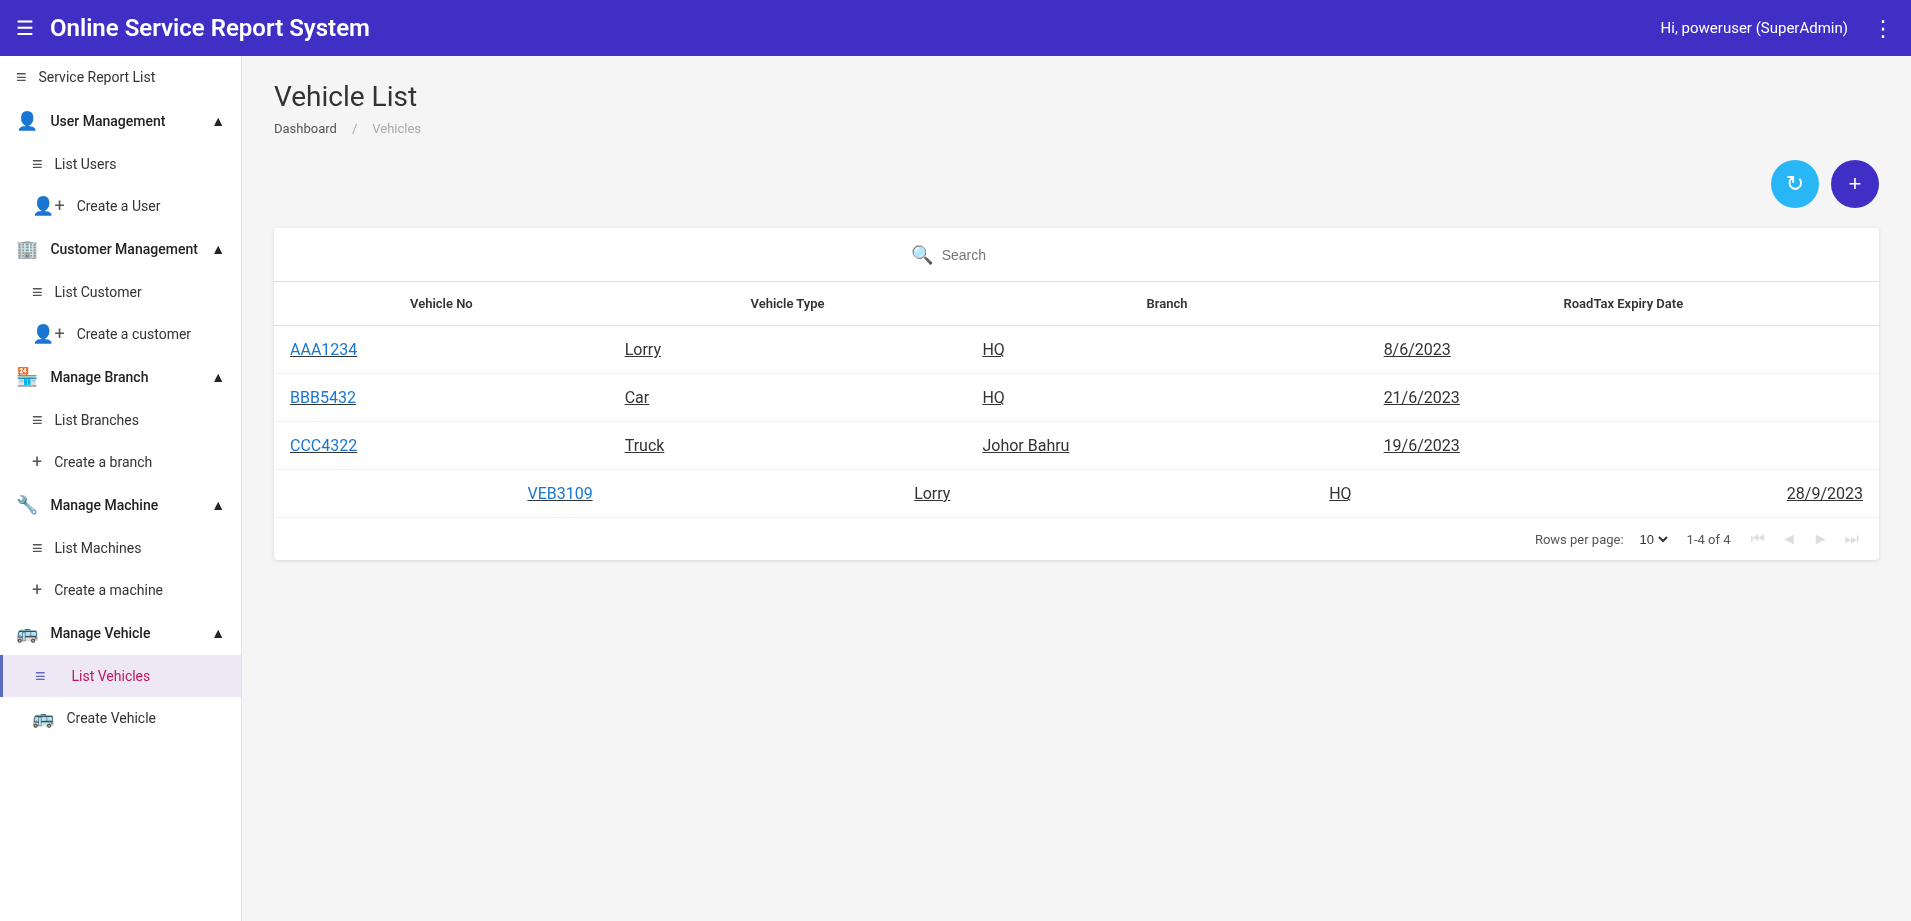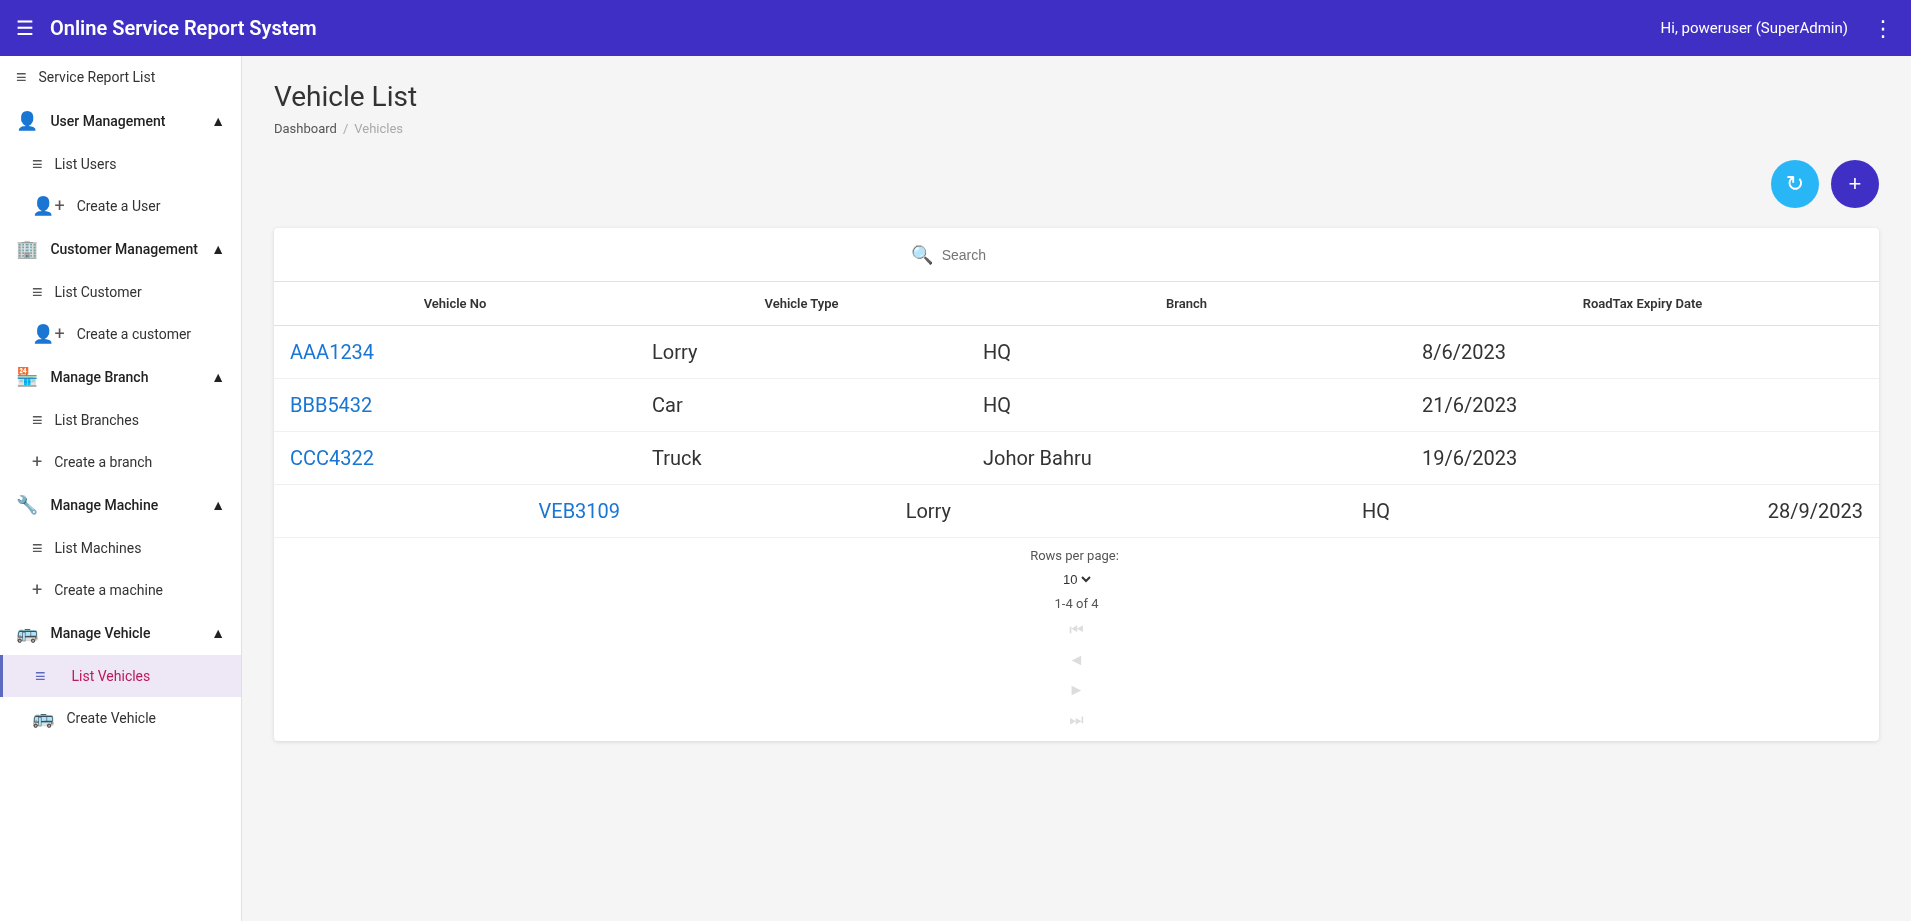--- a/index.html
+++ b/index.html
@@ -10,21 +10,21 @@
       background: #3f2fc4;
       color: white;
       display: flex;
       align-items: center;
       padding: 0 16px;
       height: 56px;
       flex-shrink: 0;
       z-index: 10;
     }
     .topbar-menu-icon { font-size: 20px; margin-right: 16px; cursor: pointer; }
-    .topbar-title { font-size: 20px; font-weight: 600; flex: 1; }
+    .topbar-title { font-size: 24px; font-weight: 600; flex: 1; }
     .topbar-right { display: flex; align-items: center; gap: 24px; font-size: 15px; }
     .topbar-dots { font-size: 22px; cursor: pointer; letter-spacing: 1px; }
 
     
     .layout { display: flex; flex: 1; overflow: hidden; }
 
     
     .sidebar {
       width: 242px;
       background: #ffffff;
@@ -53,21 +53,21 @@
     .sidebar-item .chevron { margin-left: auto; font-size: 14px; }
 
     
     .main {
       flex: 1;
       overflow-y: auto;
       padding: 24px 32px;
       background: #f5f5f5;
     }
     .page-title { font-size: 28px; font-weight: 400; color: #333; margin-bottom: 8px; }
-    .breadcrumb { font-size: 13px; color: #555; margin-bottom: 24px; display: flex; align-items: center; gap: 6px; }
+    .breadcrumb { font-size: 13px; color: #555; margin-bottom: 24px; display: flex; align-items: center; gap: 15px; }
     .breadcrumb .separator { color: #aaa; }
     .breadcrumb .current { color: #aaa; }
 
     
     .action-buttons { display: flex; justify-content: flex-end; gap: 12px; margin-bottom: 20px; }
     .btn-circle {
       width: 48px; height: 48px;
       border-radius: 50%;
       border: none;
       cursor: pointer;
@@ -107,38 +107,38 @@
     thead tr { border-bottom: 1px solid #e0e0e0; }
     th {
       padding: 14px 16px;
       text-align: center;
       font-size: 13px;
       font-weight: 600;
       color: #333;
     }
     td {
       padding: 14px 16px;
-      font-size: 20px;
+      font-size: 16px;
       color: #333;
       border-bottom: 1px solid #f0f0f0;
+      text-decoration: underline;
     }
     tr:last-child td { border-bottom: none; text-align: right; }
     .link-cell { color: #1976d2; cursor: pointer; text-decoration: none; }
 
     
     .pagination {
       display: flex;
       align-items: center;
       justify-content: flex-end;
       padding: 10px 16px;
       border-top: 1px solid #f0f0f0;
       gap: 8px;
       font-size: 13px;
       color: #555;
-      flex-direction: column;
     }
     .pagination select {
       border: none;
       background: transparent;
       font-size: 13px;
       color: #333;
       cursor: pointer;
     }
     .pagination .page-info { margin: 0 8px; }
     .pagination-btn {

